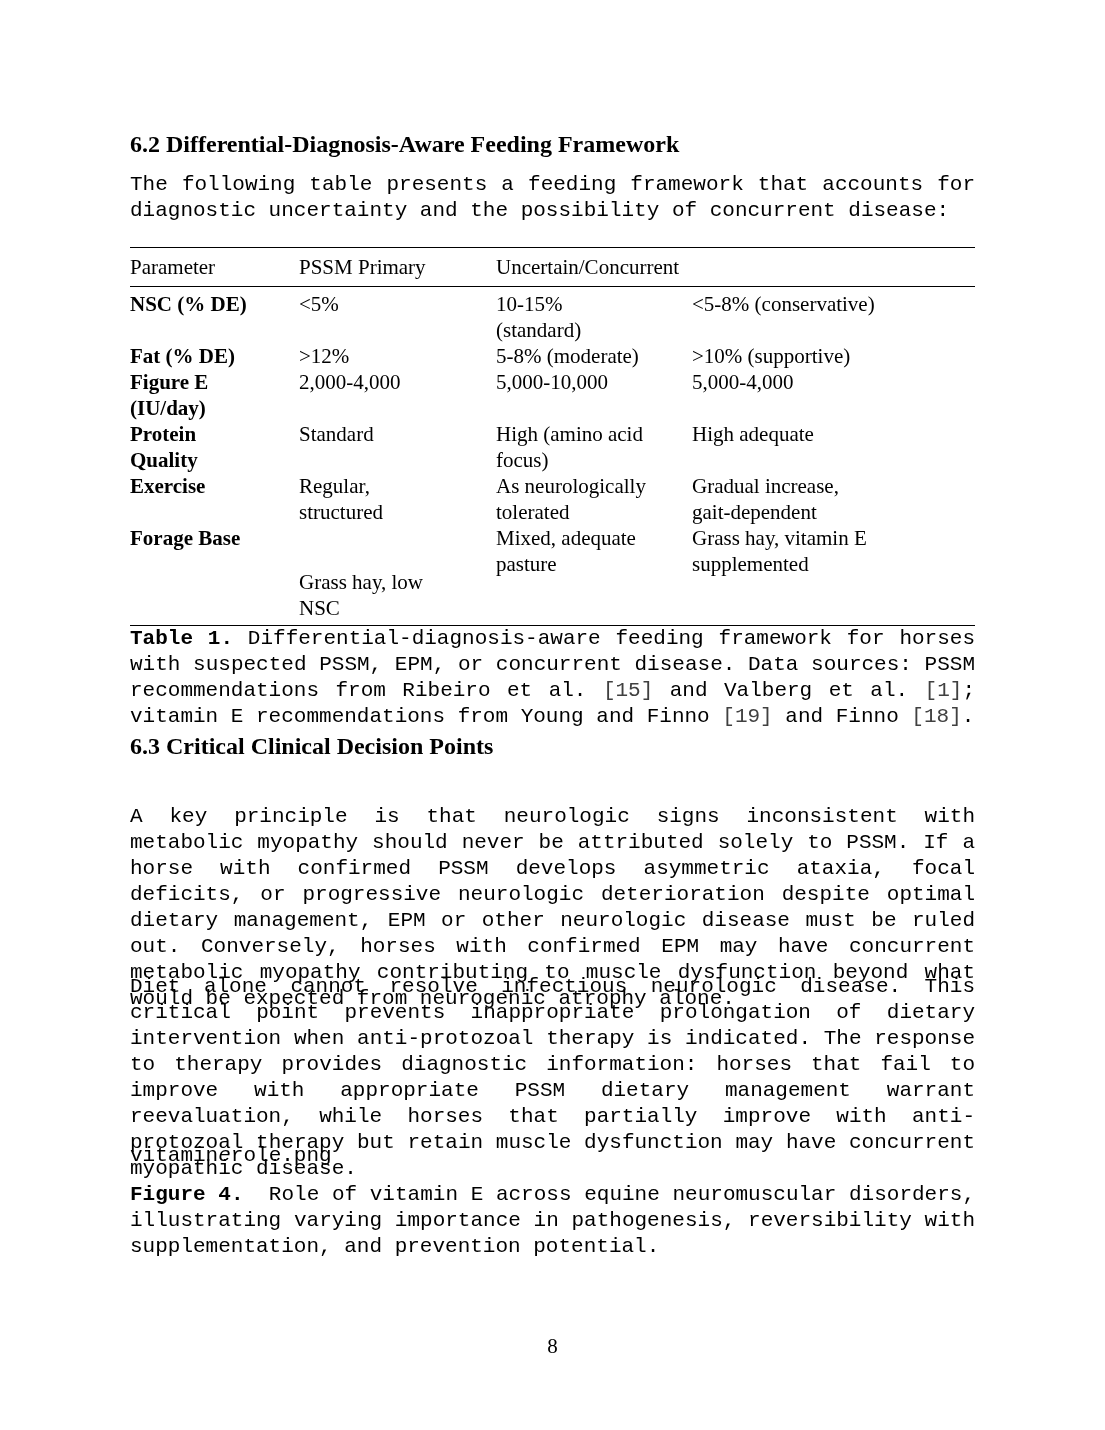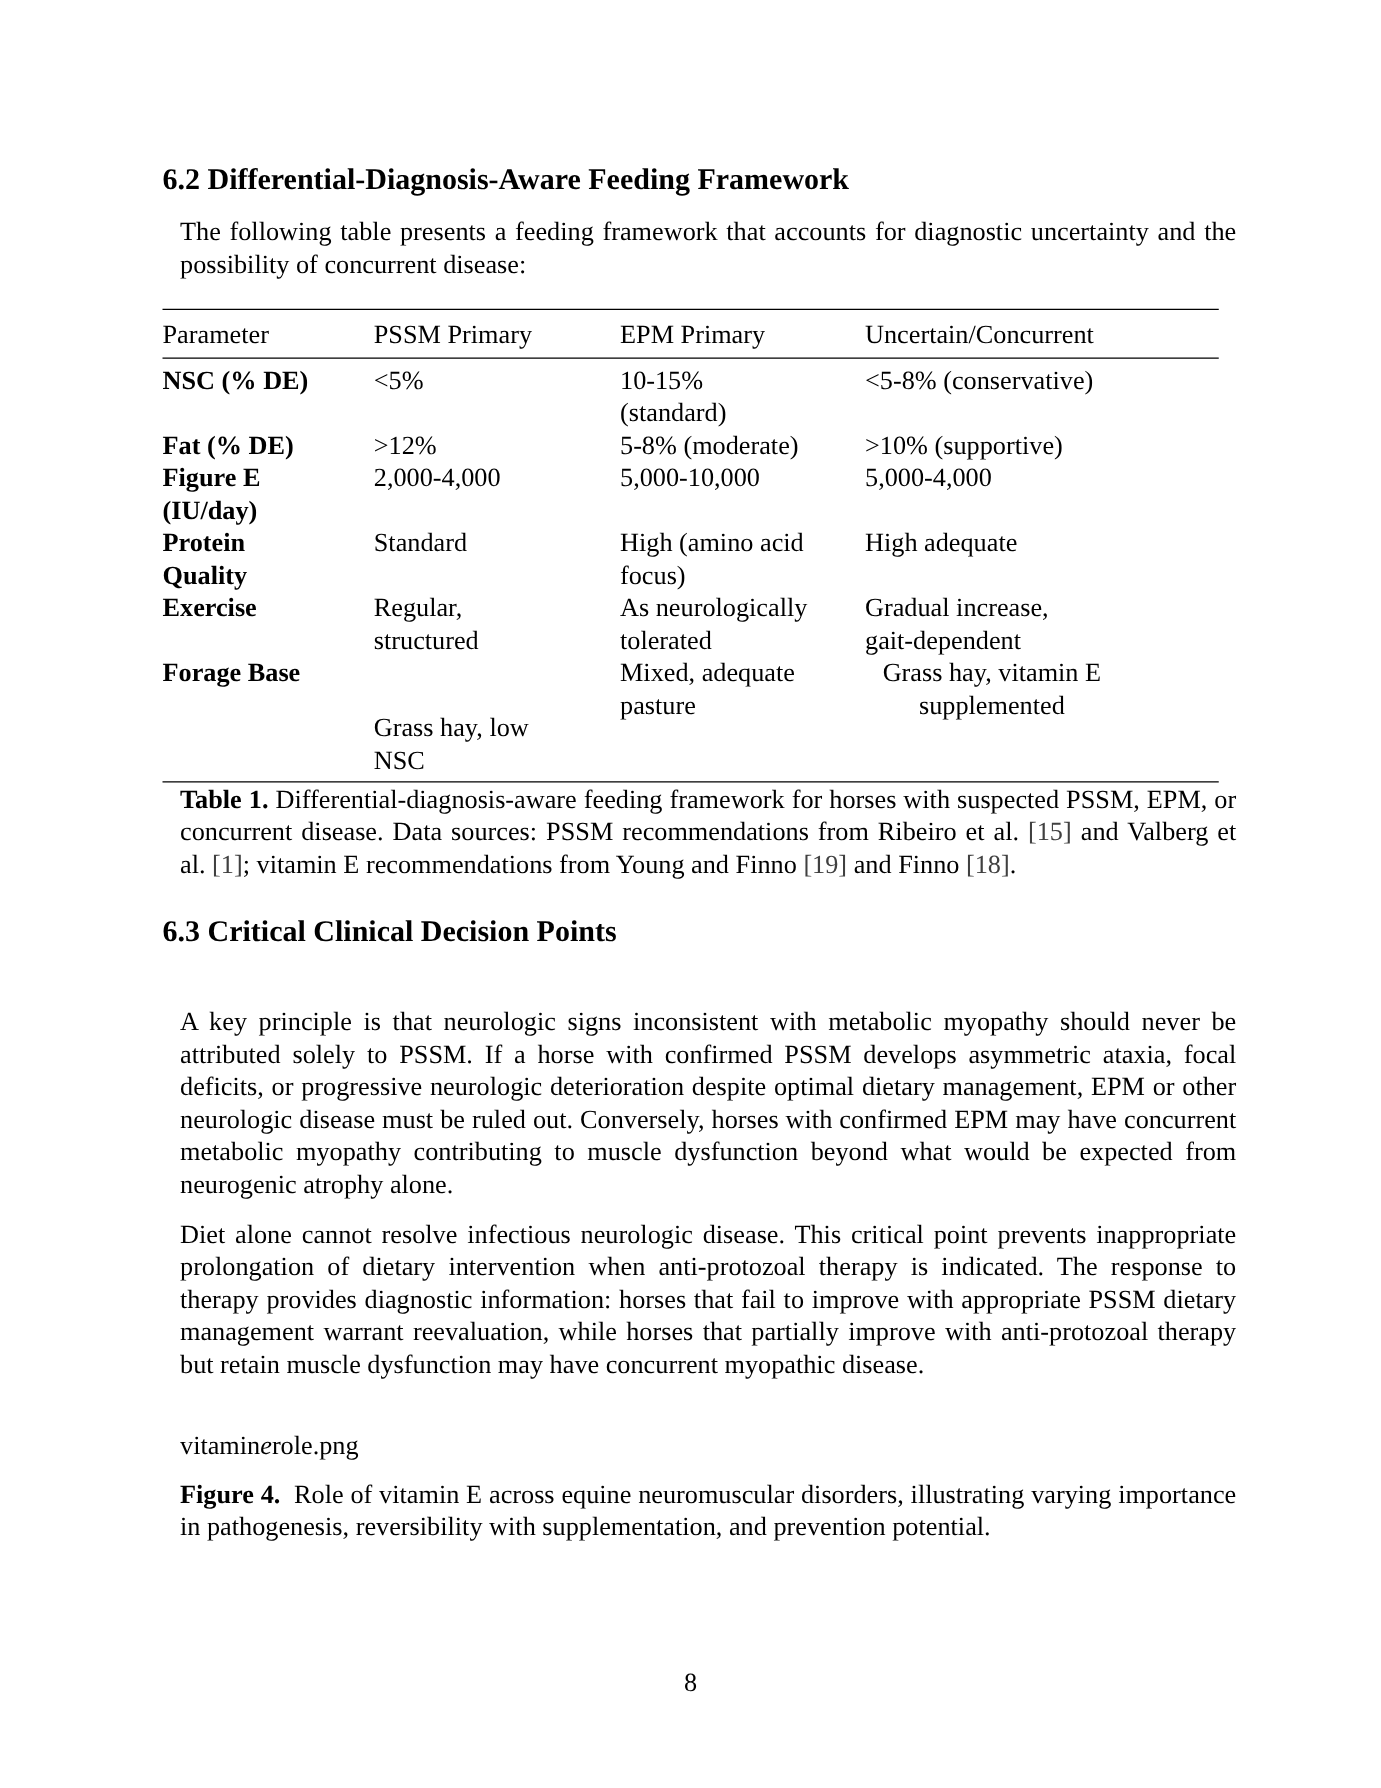--- a/index.html
+++ b/index.html
@@ -25,24 +25,25 @@
     .section-heading {
       position: absolute;
       left: 0;
       font-weight: bold;
       font-size: 24px;
       line-height: 26px;
       white-space: nowrap;
     }
     .para {
       position: absolute;
-      left: 14px;
+      left: 0;
       width: 845px;
       text-align: justify;
       margin: 0;
+      font-family: Liberation Mono, monospace;
     }
     .para.last-line-left { text-align-last: left; }
     .cite { color: #404040; }
 
     
     .table-wrap {
       position: absolute;
       left: 0;
       top: 247px;
       width: 845px;
@@ -84,21 +85,20 @@
 
   <div class="section-heading" style="top:131px;">6.2 Differential-Diagnosis-Aware Feeding Framework</div>
 
   <p class="para last-line-left" style="top:172px;">The following table presents a feeding framework that accounts for diagnostic uncertainty and the possibility of concurrent disease:</p>
 
   <div class="table-wrap">
     <div class="rule"></div>
     <div class="trow thead">
       <div class="tcell c0">Parameter</div>
       <div class="tcell c1">PSSM Primary</div>
-      <div class="tcell c2">EPM Primary</div>
       <div class="tcell c3">Uncertain/Concurrent</div>
     </div>
     <div class="rule"></div>
     <div class="tbody" style="padding-top:4px;">
       <div class="trow">
         <div class="tcell c0 rowhead">NSC (% DE)</div>
         <div class="tcell c1">&lt;5%</div>
         <div class="tcell c2" style="padding-right:40px;">10-15% (standard)</div>
         <div class="tcell c3">&lt;5-8% (conservative)</div>
       </div>
@@ -123,21 +123,21 @@
       <div class="trow">
         <div class="tcell c0 rowhead">Exercise</div>
         <div class="tcell c1" style="padding-right:90px;">Regular, structured</div>
         <div class="tcell c2" style="padding-right:20px;">As neurologically tolerated</div>
         <div class="tcell c3" style="padding-right:100px;">Gradual increase, gait-dependent</div>
       </div>
       <div class="trow">
         <div class="tcell c0 rowhead">Forage Base</div>
         <div class="tcell c1" style="padding-right:50px;margin-top:44px;">Grass hay, low NSC</div>
         <div class="tcell c2" style="padding-right:30px;">Mixed, adequate pasture</div>
-        <div class="tcell c3" style="padding-right:80px;text-align:center;">Grass hay, vitamin E supplemented</div>
+        <div class="tcell c3" style="padding-right:80px;">Grass hay, vitamin E supplemented</div>
       </div>
     </div>
     <div class="rule" style="margin-top:2px;"></div>
   </div>
 
   <p class="para last-line-left" style="top:626px;"><span class="caption-label">Table 1.</span><span> Differential-diagnosis-aware feeding framework for horses with suspected PSSM, EPM, or concurrent disease.  Data sources: PSSM recommendations from Ribeiro et al. </span><span class="cite">[15]</span><span> and Valberg et al. </span><span class="cite">[1]</span><span>; vitamin E recommendations from Young and Finno </span><span class="cite">[19]</span><span> and Finno </span><span class="cite">[18]</span><span>.</span></p>
 
   <div class="section-heading" style="top:733px;">6.3 Critical Clinical Decision Points</div>
 
   <p class="para last-line-left" style="top:804px;">A key principle is that neurologic signs inconsistent with metabolic myopathy should never be attributed solely to PSSM. If a horse with confirmed PSSM develops asymmetric ataxia, focal deficits, or progressive neurologic deterioration despite optimal dietary management, EPM or other neurologic disease must be ruled out.  Conversely, horses with confirmed EPM may have concurrent metabolic myopathy contributing to muscle dysfunction beyond what would be expected from neurogenic atrophy alone.</p>

